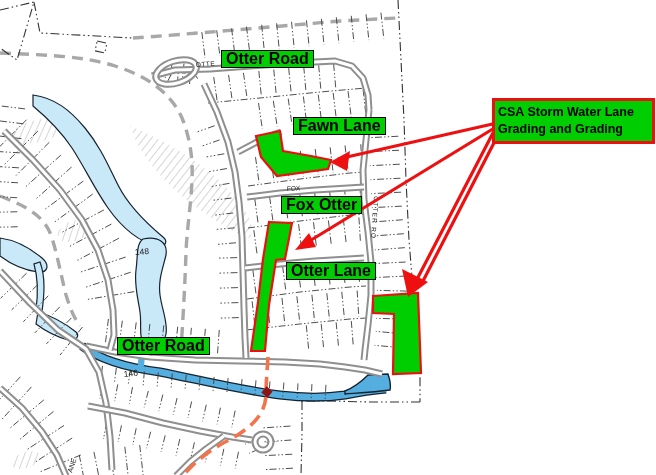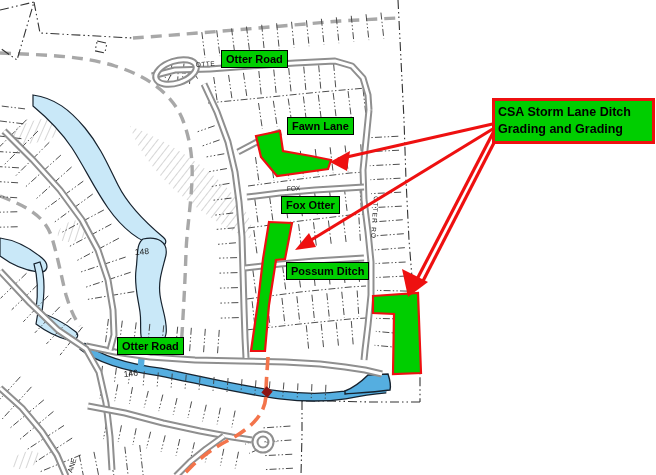--- a/index.html
+++ b/index.html
@@ -21,21 +21,21 @@
   .pond{fill:var(--pond-fill);stroke:var(--water-outline);stroke-width:1.2px;}
   .creek-under{fill:none;stroke:var(--water-outline);stroke-width:9px;}
   .creek-over{fill:none;stroke:var(--creek-fill);stroke-width:6.4px;}
   .creek-shape{fill:var(--creek-fill);stroke:var(--water-outline);stroke-width:1.4px;}
   .ditch{fill:var(--highlight-green);stroke:var(--annotation-red);stroke-width:2.2px;stroke-linejoin:miter;}
   .arrow{stroke:var(--annotation-red);stroke-width:3.2px;fill:none;}
   .arrowhead{fill:var(--annotation-red);stroke:none;}
   .orange{stroke:var(--survey-orange);stroke-width:3.6px;stroke-dasharray:13 7;fill:none;}
   .maptext{fill:#1a1a1a;font-family:"Liberation Sans",sans-serif;}
   .lbl{position:absolute;background:var(--label-green);border:1.5px solid #000;color:var(--text-black);
-    font-weight:bold;font-size:11px;line-height:16px;padding:0 4px;white-space:nowrap;}
+    font-weight:bold;font-size:16px;line-height:16px;padding:0 4px;white-space:nowrap;}
   .callout{position:absolute;left:492px;top:98px;width:151px;background:var(--label-green);
     border:3px solid var(--annotation-red);color:var(--text-black);font-weight:bold;
     font-size:12.5px;line-height:17px;padding:3px 3px;}
   .callout div{white-space:nowrap;}
 </style>
 </head>
 <body>
 
 <div class="stage">
   <svg id="map" width="656" height="475" viewBox="0 0 656 475">
@@ -355,22 +355,22 @@
       <line class="arrow" x1="496" y1="127" x2="303" y2="245"></line>
       <line class="arrow" x1="495" y1="129" x2="413" y2="287"></line>
       <line class="arrow" x1="498" y1="135" x2="423" y2="281"></line>
       <polygon class="arrowhead" points="330,162 350,151 347,171"></polygon>
       <polygon class="arrowhead" points="295,250 309,233 316,247"></polygon>
       <polygon class="arrowhead" points="408,297 402,269 428,282"></polygon>
     </g>
   </svg>
 
   <div class="lbl" style="left:221px;top:50px">Otter Road</div>
-  <div class="lbl" style="left:287px;top:117px">Fawn Lane</div>
+  <div class="lbl" style="left:293px;top:117px">Fawn Lane</div>
   <div class="lbl" style="left:281px;top:196px">Fox Otter</div>
-  <div class="lbl" style="left:286px;top:262px">Possum Ditch</div>
+  <div class="lbl" style="left:286px;top:262px">Otter Lane</div>
   <div class="lbl" style="left:117px;top:337px">Otter Road</div>
 
   <div class="callout">
-    <div>CSA Storm Lane Ditch</div>
+    <div>CSA Storm Water Lane</div>
     <div>Grading and Grading</div>
   </div>
 </div>
 
 </body></html>

